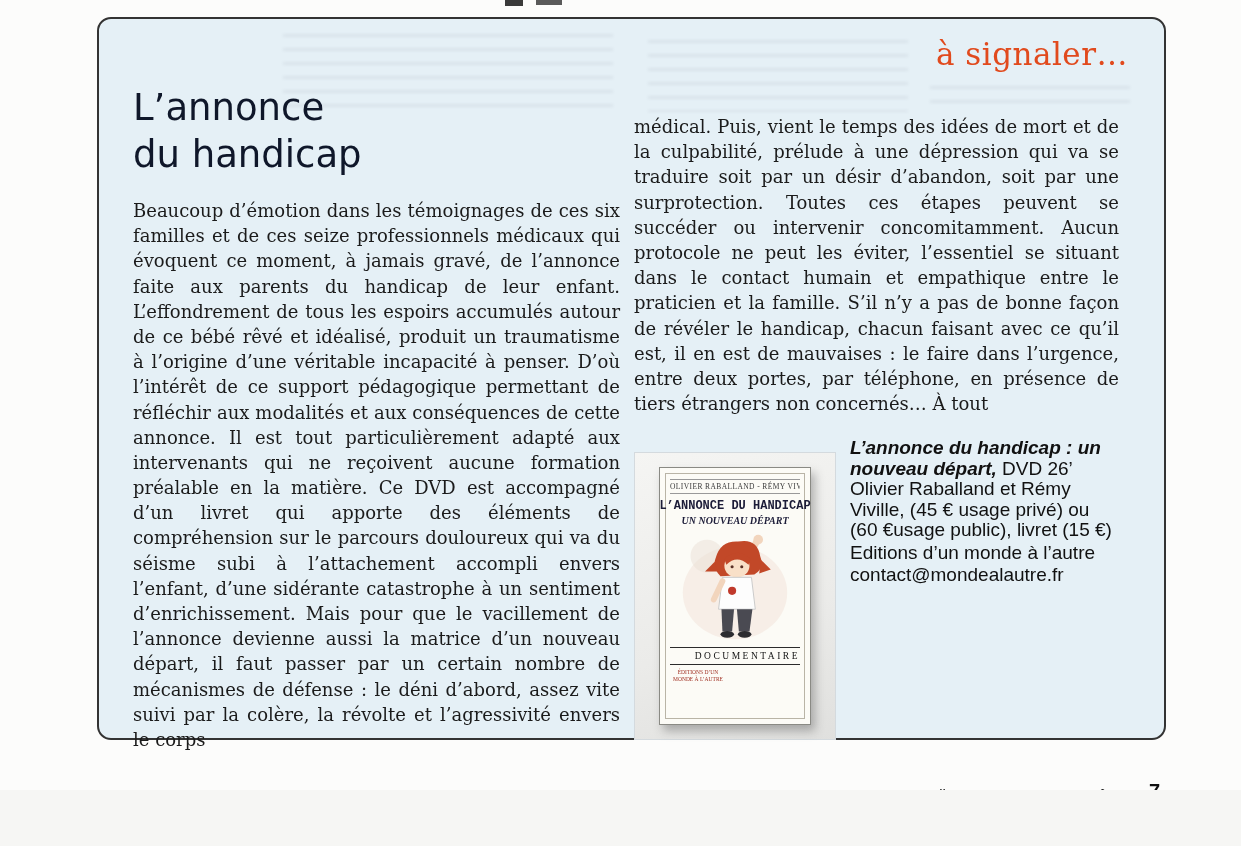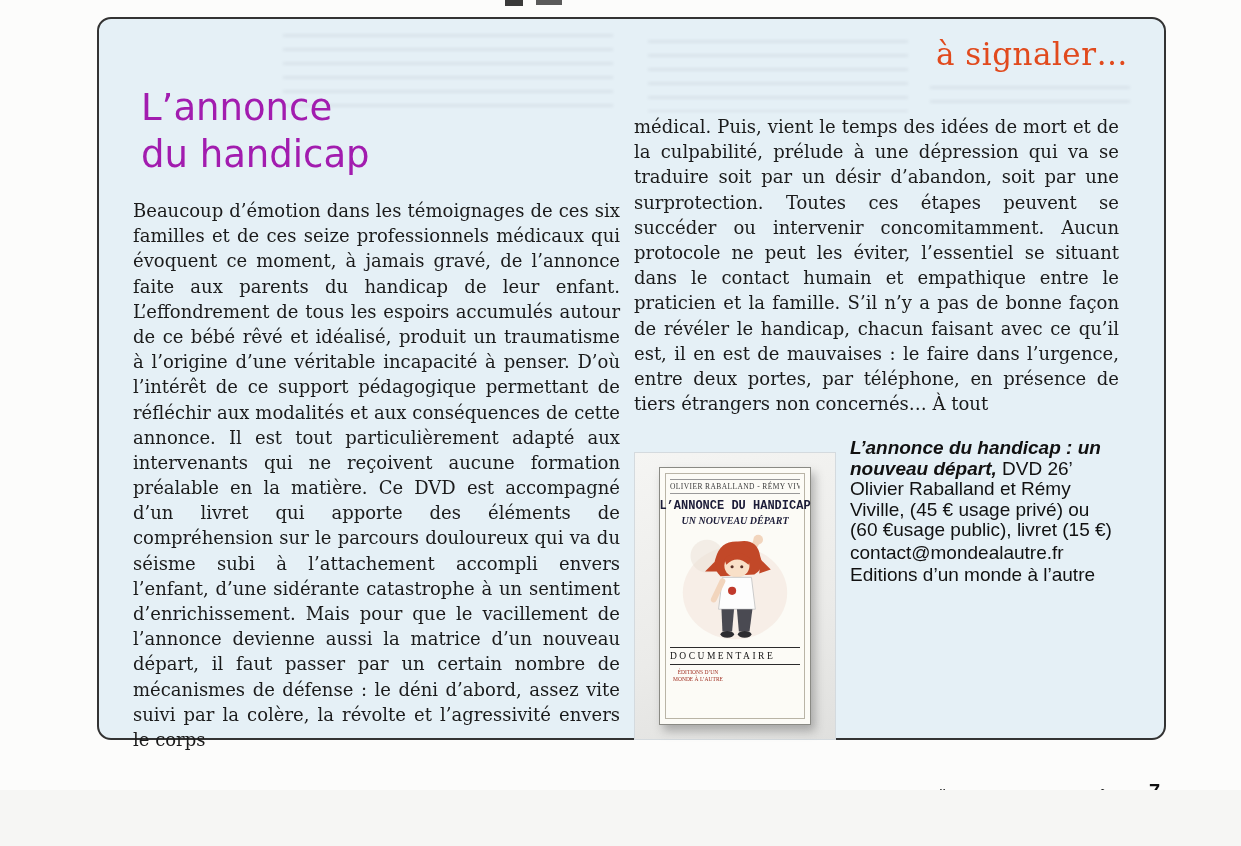--- a/index.html
+++ b/index.html
@@ -12,23 +12,23 @@
 
   .ghost { position:absolute; opacity:0.07; filter:blur(1.5px);
            background:repeating-linear-gradient(to bottom,#41415f 0px,#41415f 3px,transparent 3px,transparent 14px); }
   .g1 { left:283px; top:34px; width:330px; height:80px; }
   .g2 { left:648px; top:40px; width:260px; height:72px; }
   .g3 { left:930px; top:86px; width:200px; height:28px; }
 
   .section-label { position:absolute; top:36px; right:113px;
                    font-family:"DejaVu Serif",serif; font-size:31px; color:#e14a1d; letter-spacing:0.5px; }
 
-  .article-title { position:absolute; left:141px; top:84px;
+  .article-title { position:absolute; left:133px; top:84px;
                    font-family:"DejaVu Sans","Liberation Sans",sans-serif;
-                   font-size:37px; line-height:47px; color:#a21caf; }
+                   font-size:37px; line-height:47px; color:#0f172a; }
 
   .col-left  { position:absolute; left:133px; top:198px; width:487px; }
   .col-right { position:absolute; left:634px; top:114px; width:485px; }
 
   .body-text { font-family:"DejaVu Serif","Liberation Serif",serif; font-size:18px; line-height:1.4;
                text-align:justify; color:#1b1b1b; hyphens:auto; -webkit-hyphens:auto; }
 
   .wrap-row { margin-top:4px; }
 
   figure.photo { float:left; width:202px; height:288px; margin:14px 14px 4px 0;
@@ -40,21 +40,21 @@
   .dvd-inner { width:100%; height:100%; border:1px solid #b9b4a6; display:flex; flex-direction:column;
                align-items:center; padding:5px 4px 4px; }
   .dvd-authors { font-family:"Liberation Serif",serif; font-size:7.5px; letter-spacing:0.4px; color:#3a3a3a;
                  border-top:1px solid #999; border-bottom:1px solid #999; padding:2px 0; width:100%; text-align:center;
                  white-space:nowrap; overflow:hidden; }
   .dvd-title { margin-top:5px; font-family:Liberation Mono, monospace; font-weight:bold; font-size:12px;
                color:#1c1c38; text-align:center; white-space:nowrap; }
   .dvd-subtitle { font-family:"Liberation Serif",serif; font-style:italic; font-weight:bold; font-size:10px;
                   color:#1c1c38; margin-top:2px;text-align:right; }
   .dvd-art { width:126px; height:116px; margin-top:3px; }
-  .dvd-genre { width:100%; border-top:1.5px solid #2b2b2b; border-bottom:1.5px solid #2b2b2b; text-align:left;
+  .dvd-genre { width:100%; border-top:1.5px solid #2b2b2b; border-bottom:1.5px solid #2b2b2b; text-align:right;
                font-family:"Liberation Serif",serif; font-size:9.5px; letter-spacing:2.5px; padding:3px 0;
                color:#141414; margin-top:2px; }
   .dvd-pub { align-self:flex-start; margin-top:4px; width:56px; font-family:"Liberation Serif",serif;
              font-size:5.5px; color:#a03022; text-align:center; line-height:1.25; }
 
   .caption { margin-top:22px; font-family:"Liberation Sans","DejaVu Sans",sans-serif;
              font-size:19px; line-height:20.5px; color:#111; }
   .caption-lead { font-weight:bold; font-style:italic; }
   .caption-line { margin-top:2px; }
 
@@ -125,22 +125,22 @@
             </svg>
             <div class="dvd-genre">DOCUMENTAIRE</div>
             <div class="dvd-pub">ÉDITIONS D’UN MONDE À L’AUTRE</div>
           </div>
         </div>
       </figure>
 
 
       <div class="caption">
         <p><span class="caption-lead">L’annonce du handicap : un nouveau départ,</span> <span>DVD 26’ Olivier Raballand et Rémy Viville, (45 € usage privé) ou (60 €usage public), livret (15 €)</span></p>
+        <div class="caption-line">Editions d’un monde à l’autre</div>
         <div class="caption-line">contact@mondealautre.fr</div>
-        <div class="caption-line">Editions d’un monde à l’autre</div>
       </div>
 
     </div>
   </div>
 
   <div class="footer">
     <span>7 avril 2011 - </span>
     <span class="footer-journal">LIEN SOCIAL n°1013</span>
     <span class="footer-pagenum">7</span>
   </div>

